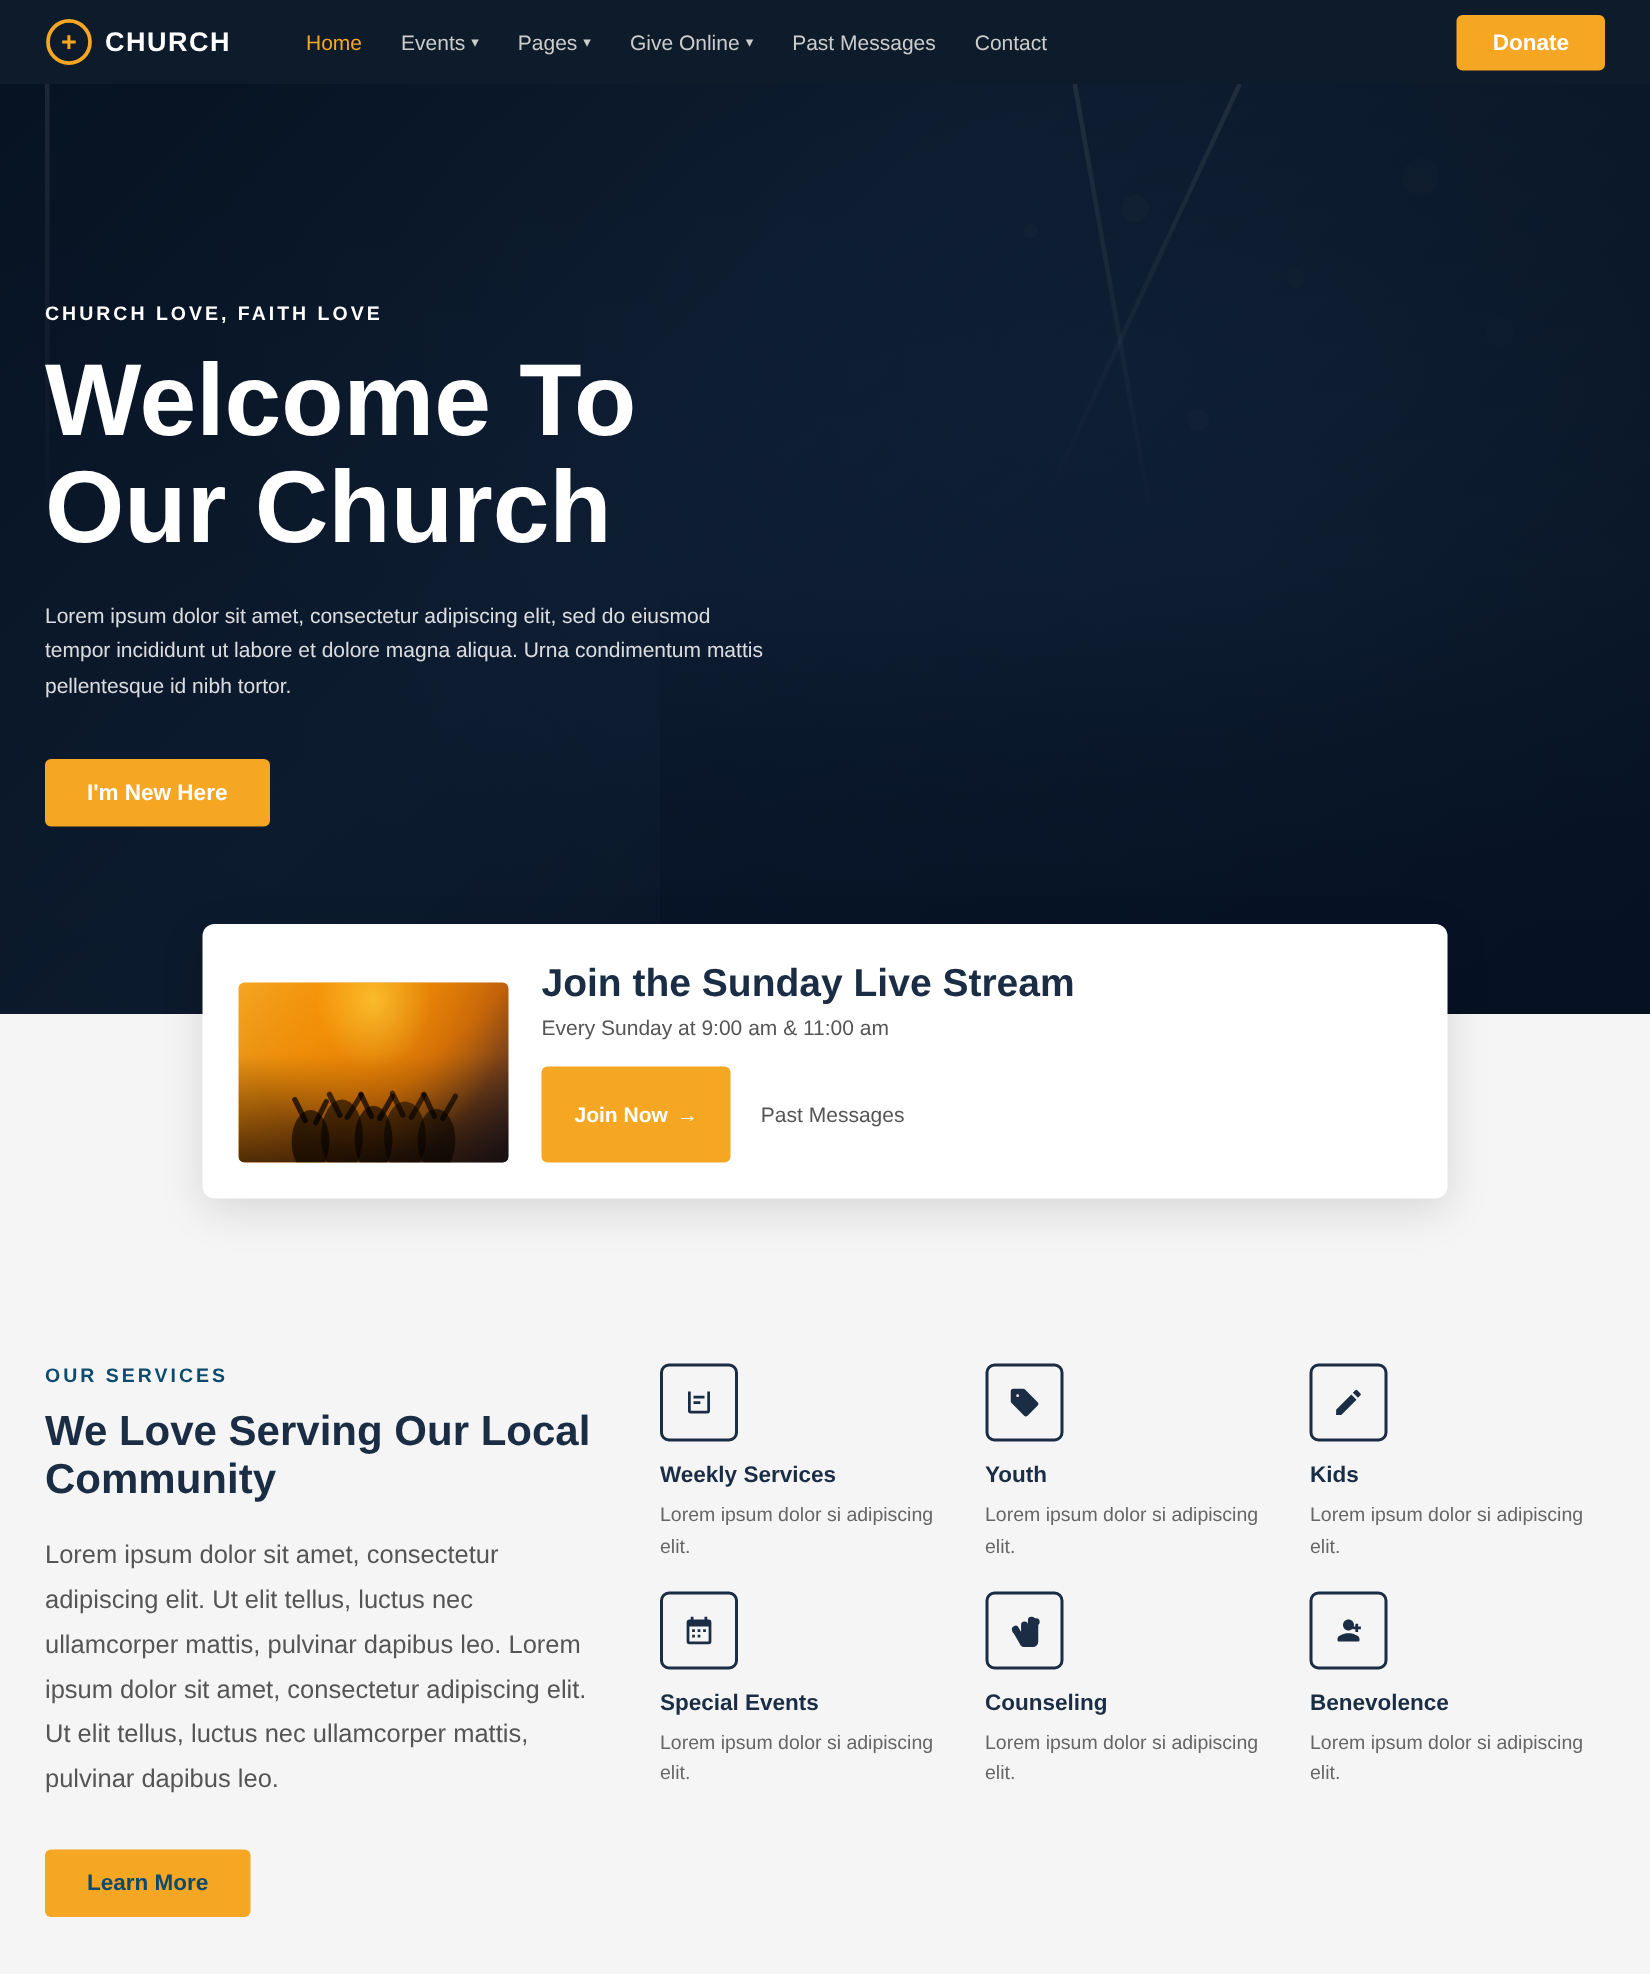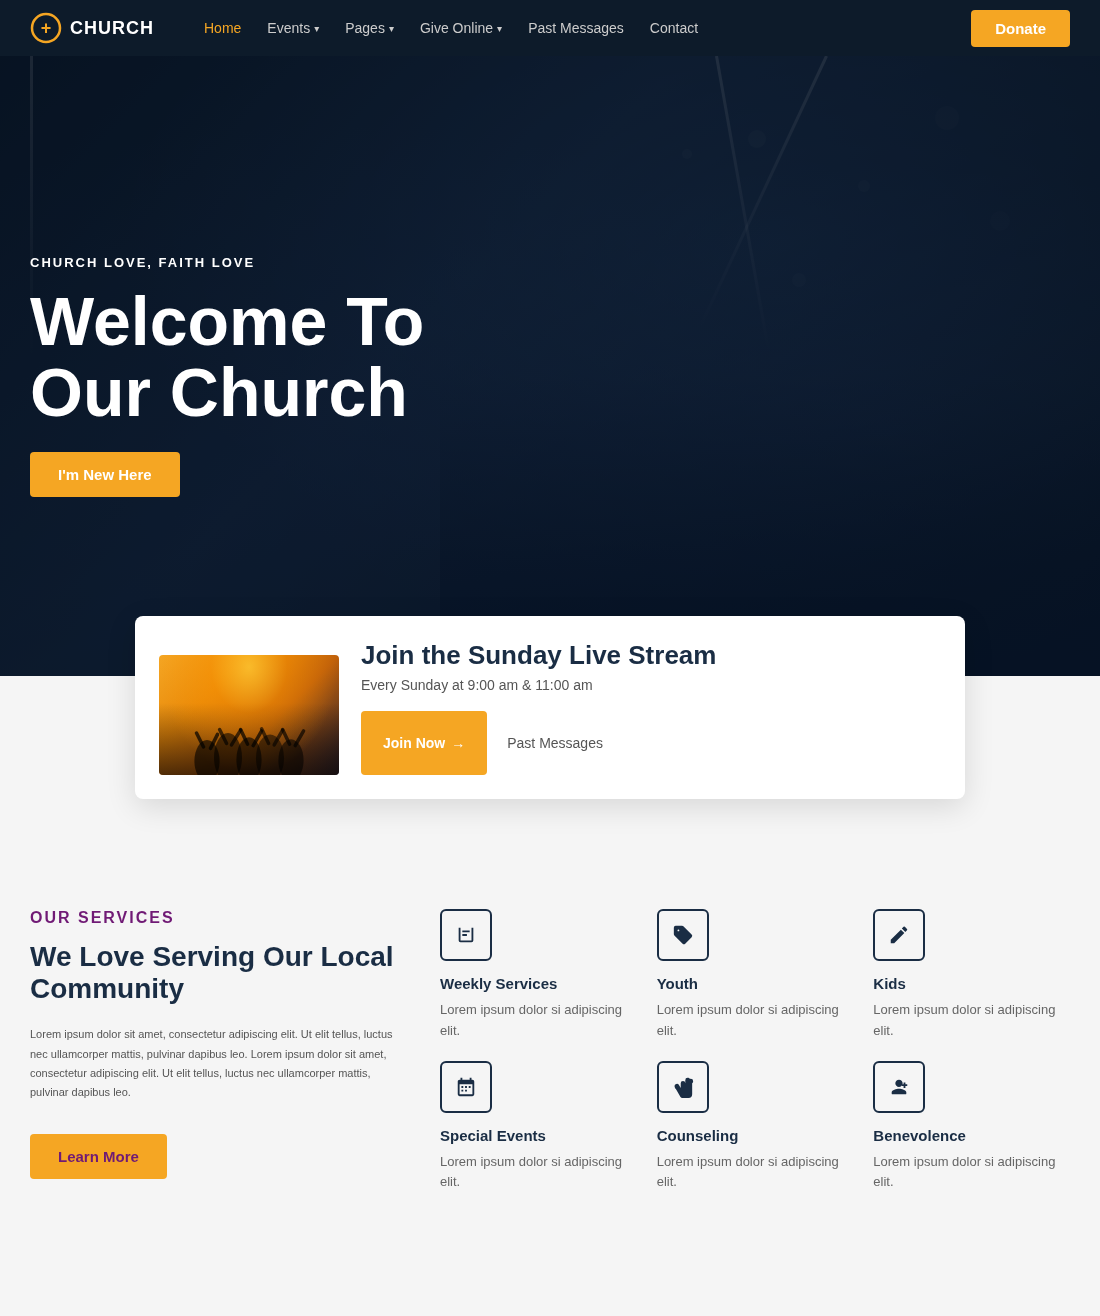--- a/index.html
+++ b/index.html
@@ -250,43 +250,43 @@
       background: #f5f5f5;
       padding: 70px 30px 60px 30px;
       display: flex;
       gap: 40px;
     }
     .services-left {
       width: 370px;
       flex-shrink: 0;
     }
     .section-eyebrow {
-      font-size: 16px;
+      font-size: 13px;
       font-weight: 700;
       letter-spacing: 2px;
-      color: #701a75;
+      color: #0c4a6e;
       text-transform: uppercase;
       margin-bottom: 14px;
     }
     .section-title {
       font-size: 28px;
       font-weight: 800;
       color: #1a2d44;
       line-height: 1.15;
       margin-bottom: 20px;
     }
     .section-desc {
-      font-size: 11px;
+      font-size: 17px;
       color: #555;
       line-height: 1.75;
       margin-bottom: 32px;
     }
     .learn-more-btn {
       background: #f5a623;
-      color: #701a75;
+      color: #0c4a6e;
       border: none;
       padding: 14px 28px;
       font-size: 15px;
       font-weight: 600;
       cursor: pointer;
       border-radius: 4px;
     }
 
     .services-grid {
       flex: 1;
@@ -378,20 +378,21 @@
   <div class="bokeh" style="width:20px;height:20px;top:25%;left:90%;opacity:0.2;"></div>
 
   <div class="crowd"></div>
   <div class="hero-overlay"></div>
   <div class="hero-content">
     <p class="hero-eyebrow">CHURCH LOVE, FAITH LOVE</p>
     <h1 class="hero-title">
       <span>Welcome To</span><br>
       <span>Our Church</span>
     </h1>
+    <p class="hero-desc">Lorem ipsum dolor sit amet, consectetur adipiscing elit, sed do eiusmod tempor incididunt ut labore et dolore magna aliqua. Urna condimentum mattis pellentesque id nibh tortor.</p>
     <button class="hero-cta">I'm New Here</button>
   </div>
 </section>
 
 <div style="background: linear-gradient(to bottom, #0d1b2a 60px, #f5f5f5 60px); padding-bottom: 40px;">
   <div class="livestream-section">
     <div class="livestream-card">
       <div class="livestream-img">
         <div class="livestream-img-crowd"></div>
 

